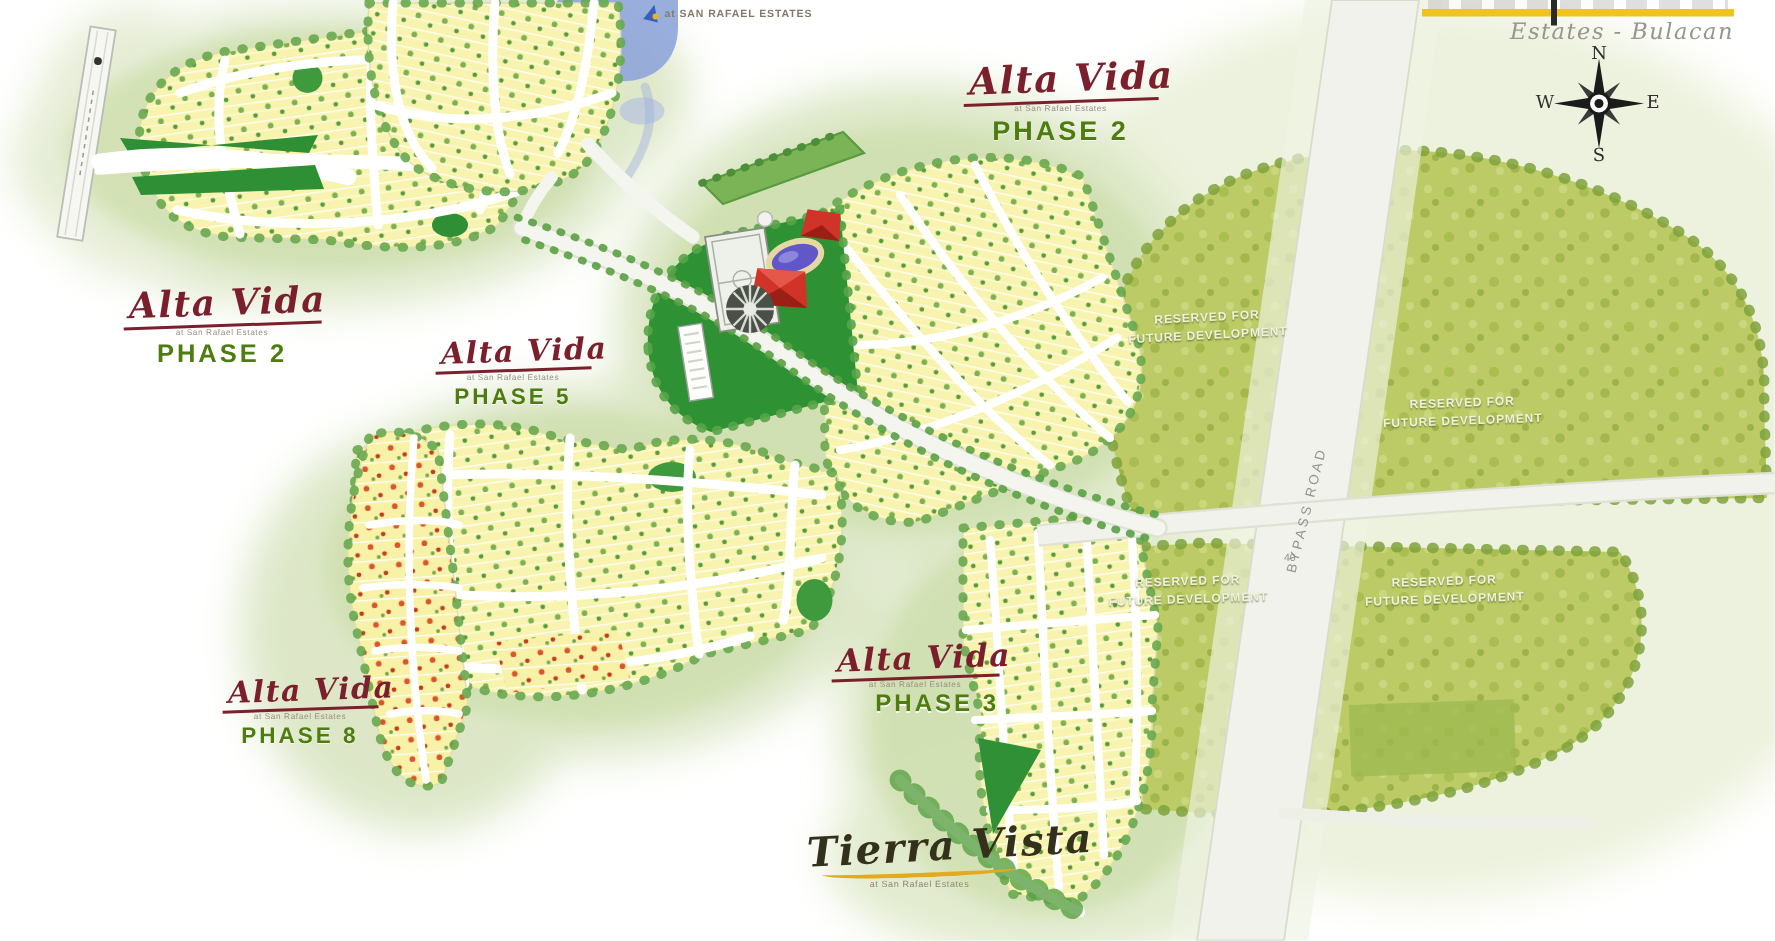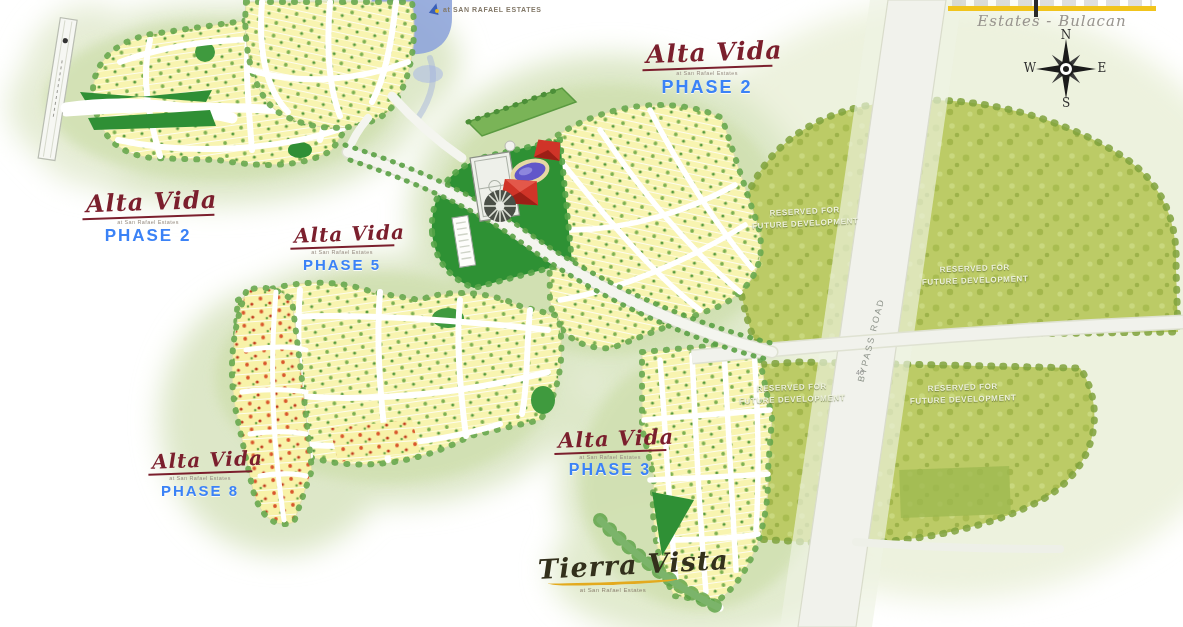--- a/index.html
+++ b/index.html
@@ -17,21 +17,21 @@
   .phase-label .script{
     font-family:"DejaVu Serif","Liberation Serif",serif;
     font-style:italic;font-weight:bold;color:#7b1f2d;
     line-height:1;padding:0 4px 2px 4px;border-bottom:2px solid #7b1f2d;
     letter-spacing:1px;transform:rotate(-2deg);
   }
   .phase-label .sub{
     font-size:5.5px;color:#9a8f85;letter-spacing:.4px;margin-top:1px;
   }
   .phase-label .phase{
-    font-weight:bold;color:#3b82f6;letter-spacing:2px;margin-top:1px;
+    font-weight:bold;color:#4d7c0f;letter-spacing:2px;margin-top:1px;
     text-shadow:0 1px 0 rgba(255,255,255,.8);
   }
 
   .tv-label{text-align:center;}
   .tv-label .script{
     font-family:"DejaVu Serif","Liberation Serif",serif;
     font-style:italic;font-weight:bold;color:#33301c;font-size:27px;
     line-height:1;letter-spacing:1px;transform:rotate(-3deg);
   }
   .tv-label .swoosh{
@@ -56,21 +56,21 @@
   .brand-right .cutoff{
     height:6px;width:200px;margin-left:4px;opacity:.45;
     background:repeating-linear-gradient(90deg,#b9b9b9 0 14px,#ffffff 14px 22px);
   }
   .brand-right .bar{height:5px;background:#f1c41c;width:208px;position:relative;}
   .brand-right .tick{
     position:absolute;left:86px;top:-10px;width:4px;height:21px;background:#2a2a2a;
   }
   .brand-right .estates{
     font-family:"DejaVu Serif","Liberation Serif",serif;font-style:italic;
-    color:#98948e;font-size:15px;text-align:center;width:208px;letter-spacing:1px;
+    color:#98948e;font-size:15px;text-align:right;width:208px;letter-spacing:1px;
     margin-top:1px;
   }
 
   
   .brand-center{position:absolute;left:430px;top:3px;display:flex;align-items:center;gap:3px;}
   .brand-center .mark{width:10px;height:12px;position:relative;}
   .brand-center .mark .b{position:absolute;left:0;top:0;width:0;height:0;
     border-left:5px solid transparent;border-right:5px solid transparent;border-bottom:11px solid #3a5fb8;transform:rotate(14deg);}
   .brand-center .mark .y{position:absolute;left:5px;top:6px;width:4px;height:4px;background:#e8b71f;border-radius:50%;}
   .brand-center .txt{font-size:7px;color:#847a6a;letter-spacing:.6px;font-weight:bold;}
@@ -396,21 +396,21 @@
 
 <div class="ovl phase-label" style="left:642px;top:40px;width:130px;">
   <div class="script" style="font-size:25px;">Alta Vida</div>
   <div class="sub">at San Rafael Estates</div>
   <div class="phase" style="font-size:18px;">PHASE 2</div>
 </div>
 
 <div class="ovl phase-label" style="left:554px;top:428px;width:112px;">
   <div class="script" style="font-size:21px;">Alta Vida</div>
   <div class="sub">at San Rafael Estates</div>
-  <div class="phase" style="font-size:16px;">PHASE 3</div>
+  <div class="phase" style="font-size:16px;text-align:right;">PHASE 3</div>
 </div>
 
 <div class="ovl phase-label" style="left:148px;top:450px;width:104px;">
   <div class="script" style="font-size:20px;">Alta Vida</div>
   <div class="sub">at San Rafael Estates</div>
   <div class="phase" style="font-size:15px;">PHASE 8</div>
 </div>
 
 <div class="ovl phase-label" style="left:290px;top:224px;width:104px;">
   <div class="script" style="font-size:20px;">Alta Vida</div>

